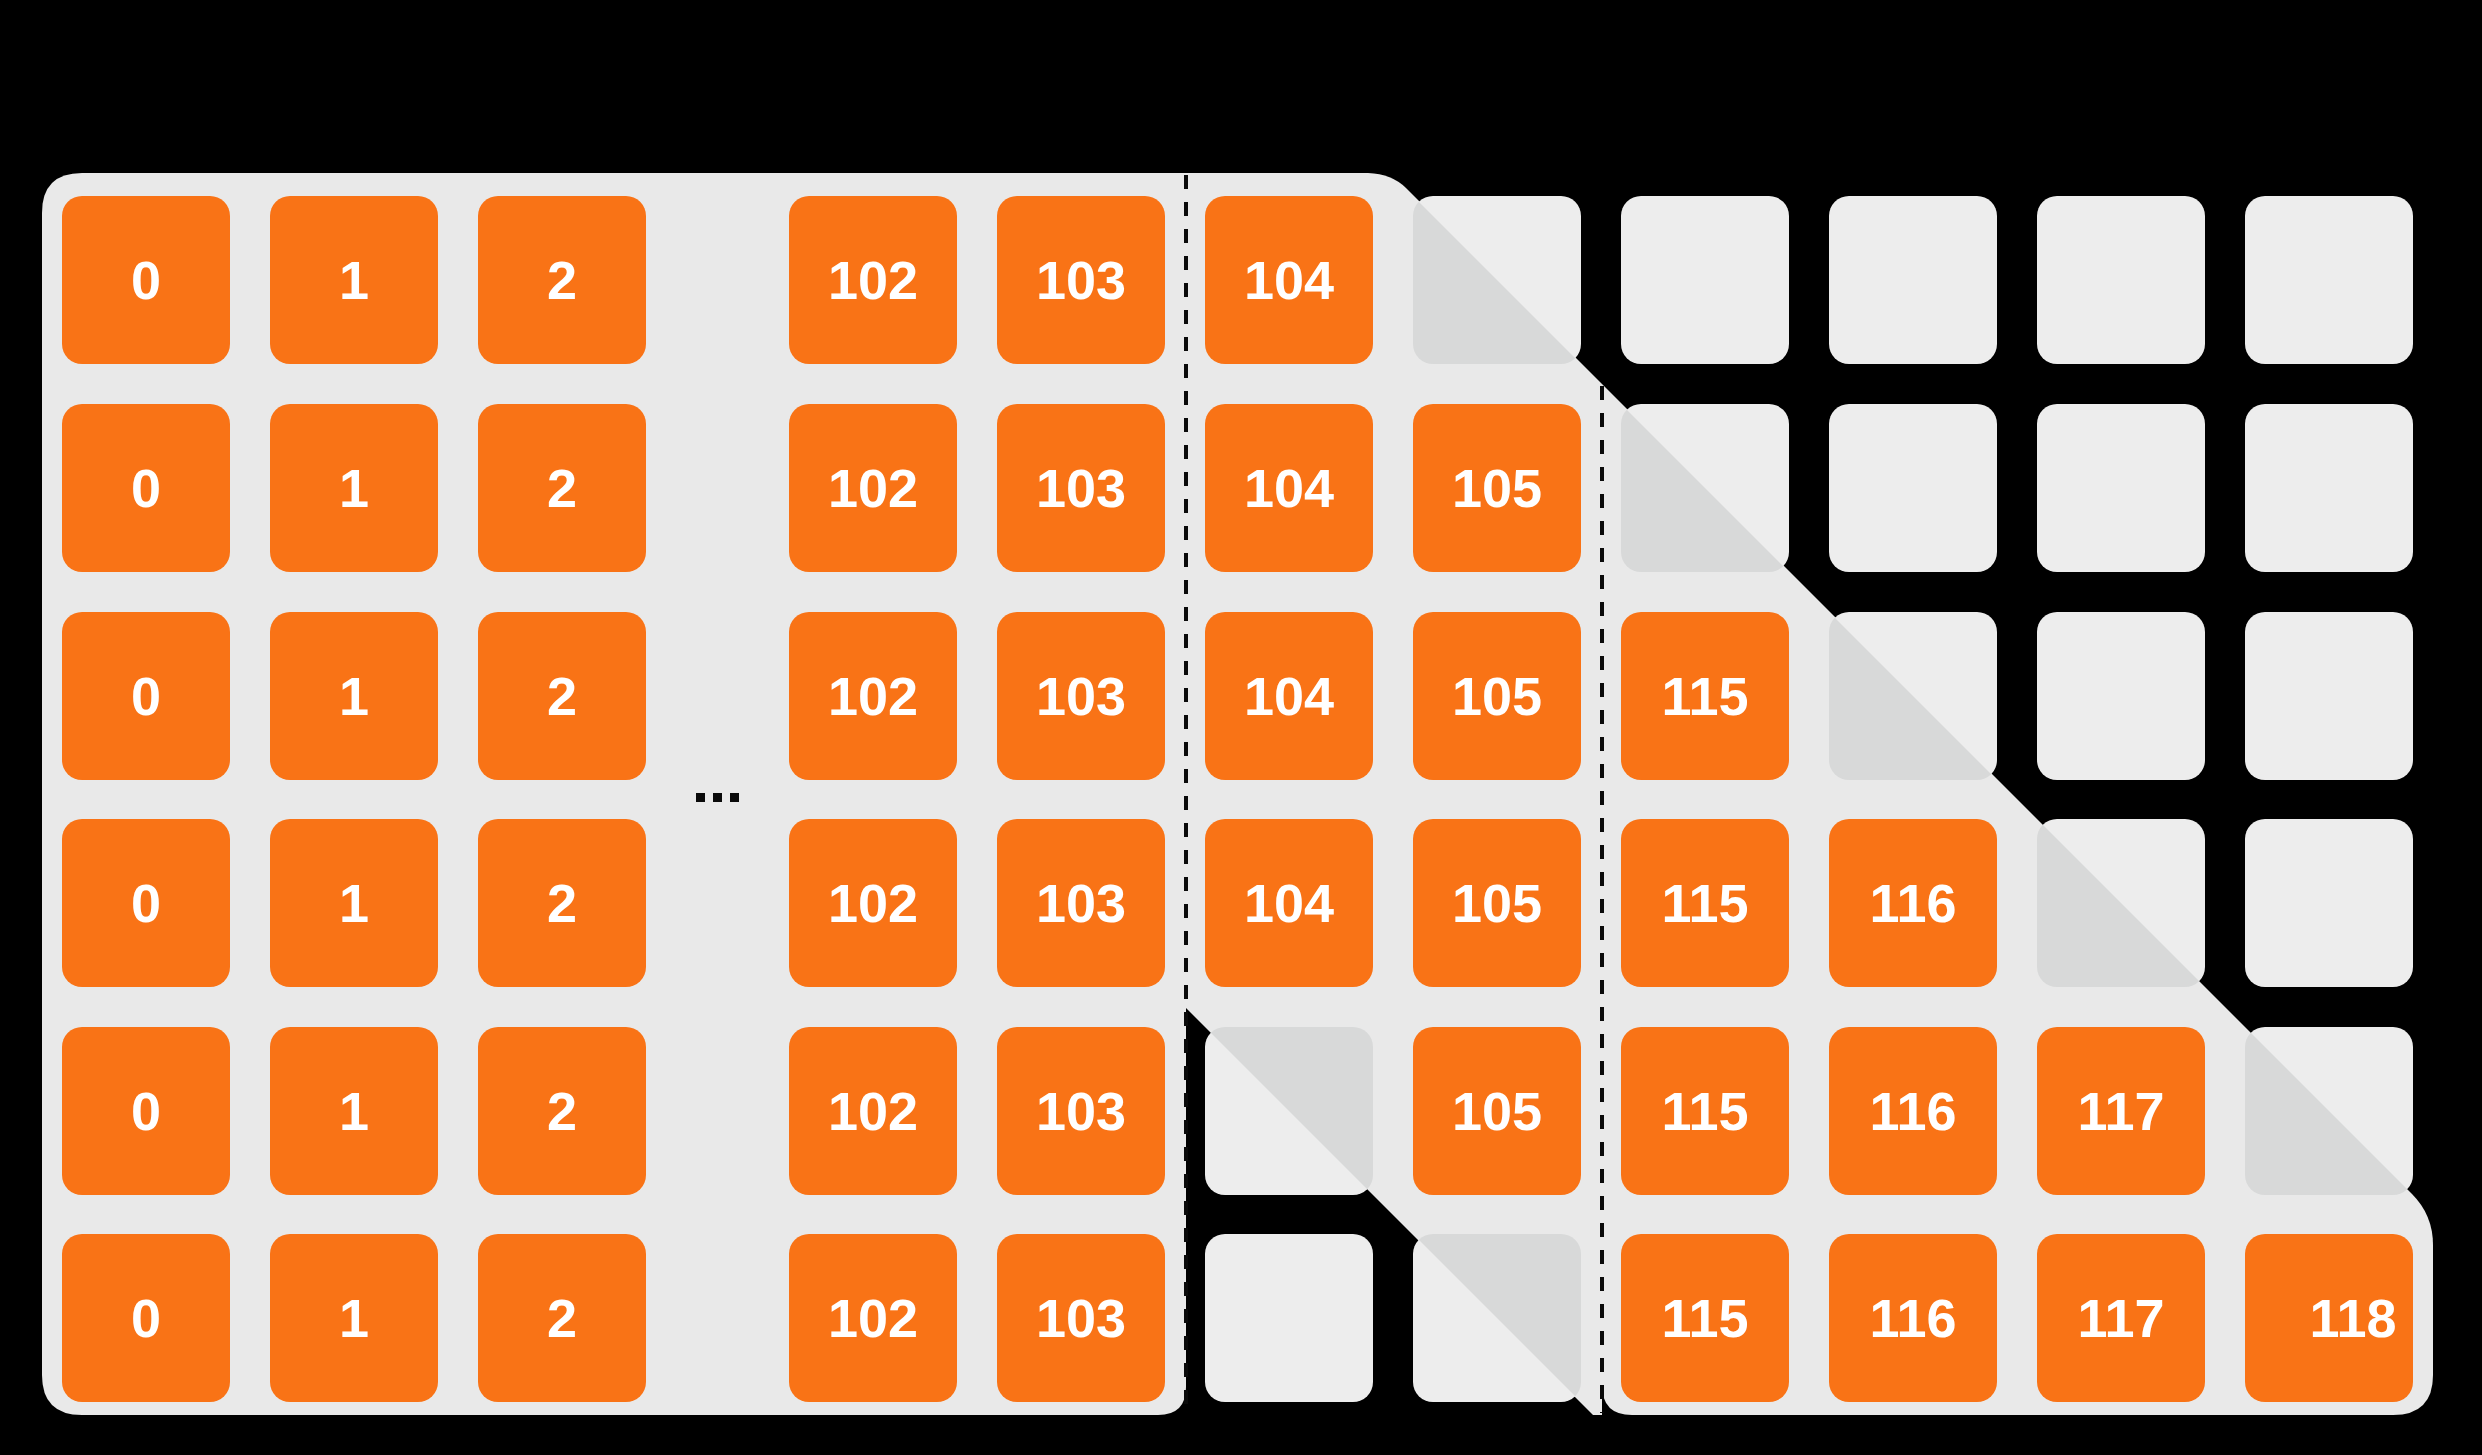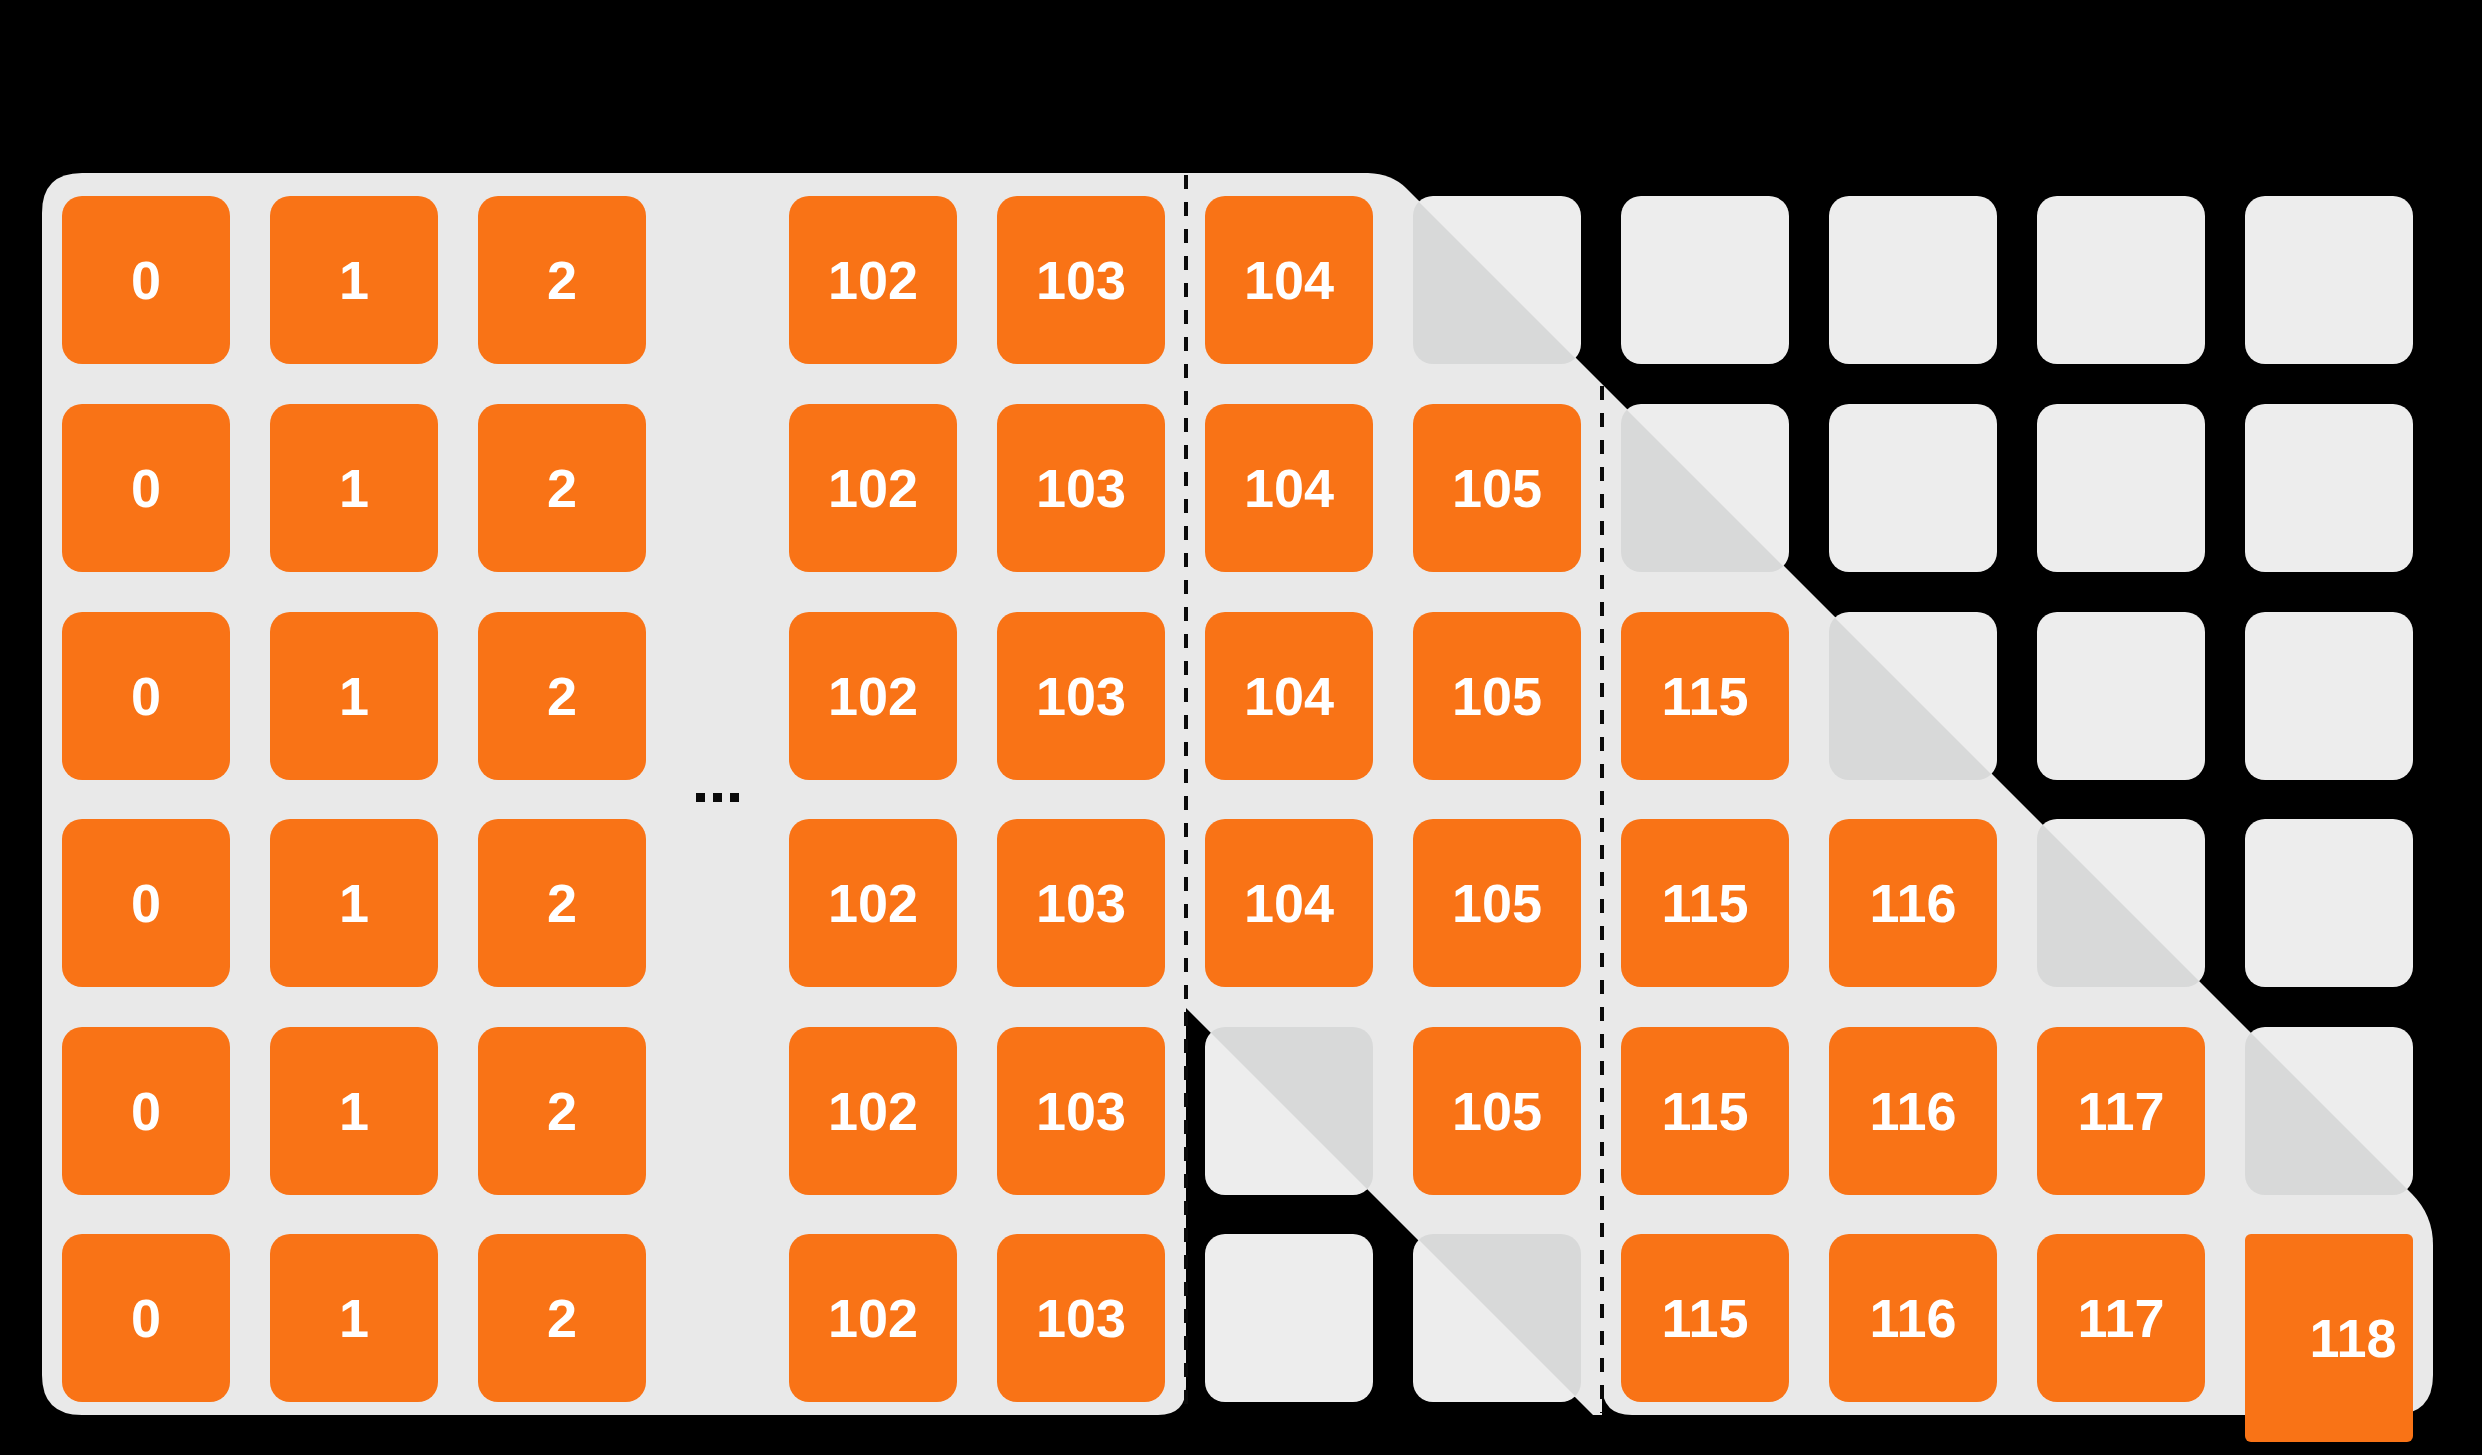--- a/index.html
+++ b/index.html
@@ -142,21 +142,21 @@
       <div class="cell token" style="left: 62px; top: 1234px; width: 168px; height: 168px; border-radius: 20px;">0</div>
       <div class="cell token" style="left: 270px; top: 1234px; width: 168px; height: 168px; border-radius: 20px;">1</div>
       <div class="cell token" style="left: 478px; top: 1234px; width: 168px; height: 168px; border-radius: 20px;">2</div>
       <div class="cell token" style="left: 789px; top: 1234px; width: 168px; height: 168px; border-radius: 20px;">102</div>
       <div class="cell token" style="left: 997px; top: 1234px; width: 168px; height: 168px; border-radius: 20px;">103</div>
       <div class="cell empty" style="left: 1205px; top: 1234px; width: 168px; height: 168px; border-radius: 20px;"></div>
       <div class="cell fold-second" style="left: 1413px; top: 1234px; width: 168px; height: 168px; border-radius: 20px;"></div>
       <div class="cell token" style="left: 1621px; top: 1234px; width: 168px; height: 168px; border-radius: 20px;">115</div>
       <div class="cell token" style="left: 1829px; top: 1234px; width: 168px; height: 168px; border-radius: 20px;">116</div>
       <div class="cell token" style="left: 2037px; top: 1234px; width: 168px; height: 168px; border-radius: 20px;">117</div>
-      <div class="cell token" style="left: 2245px; top: 1234px; width: 168px; height: 208px; border-radius: 6px; padding-left: 48px;">118</div>
+      <div class="cell token" style="left: 2245px; top: 1234px; width: 168px; height: 168px; border-radius: 20px; padding-left: 48px;">118</div>
     </div>
 
   <div id="ellipsis-wrap" style="left: 695.5px; top: 792.5px; gap: 8px;">
       <div class="ellipsis-dot" style="width: 9px; height: 9px;"></div>
       <div class="ellipsis-dot" style="width: 9px; height: 9px;"></div>
       <div class="ellipsis-dot" style="width: 9px; height: 9px;"></div>
     </div>
 
 </div>
 

